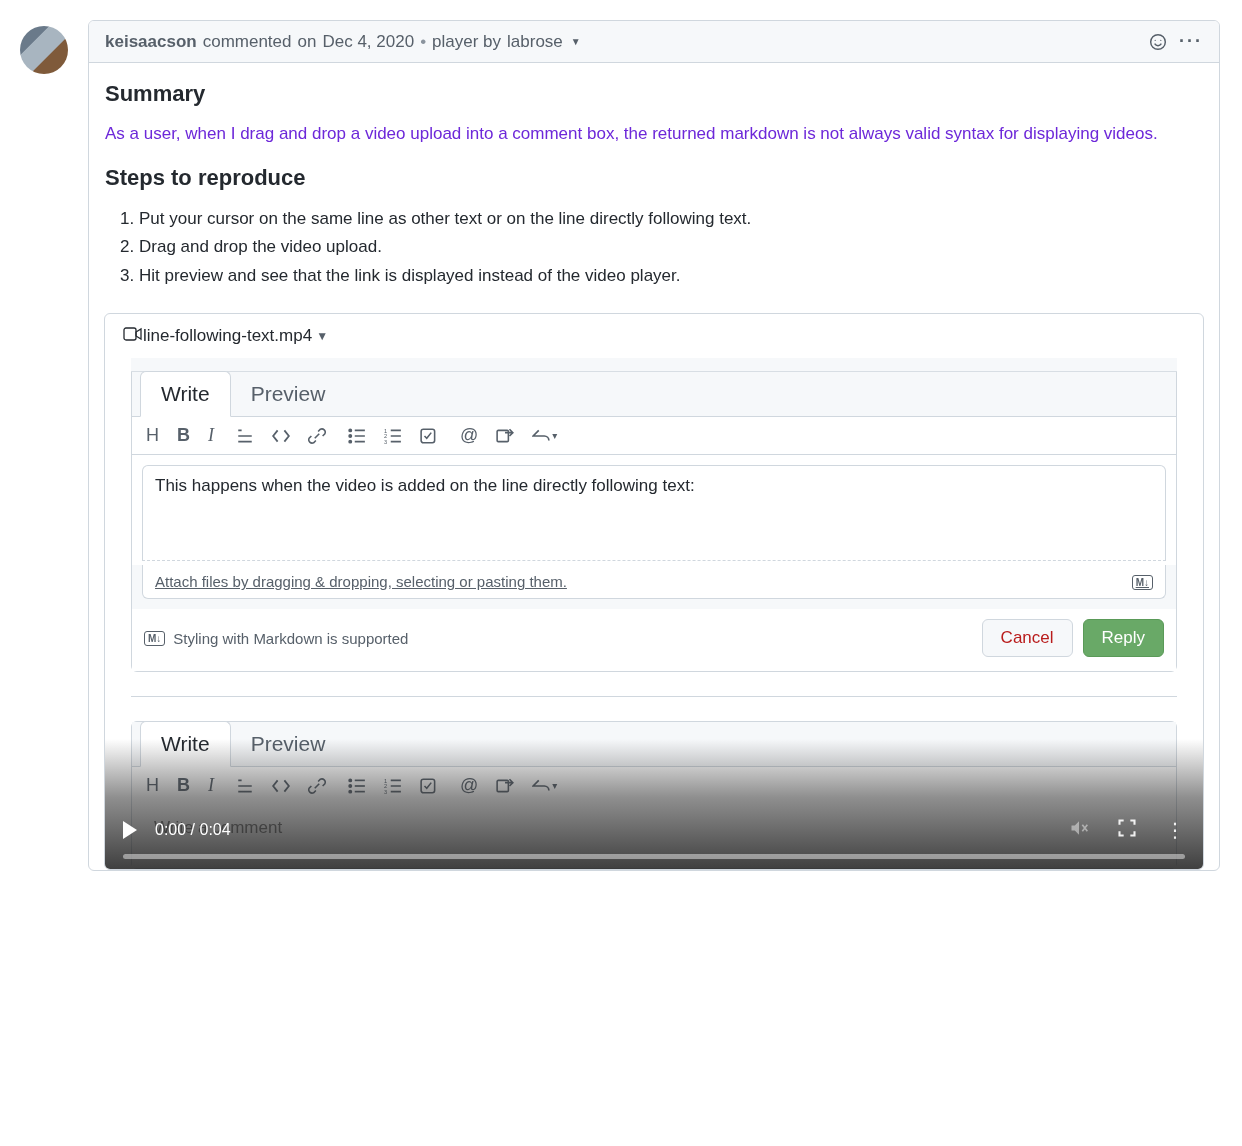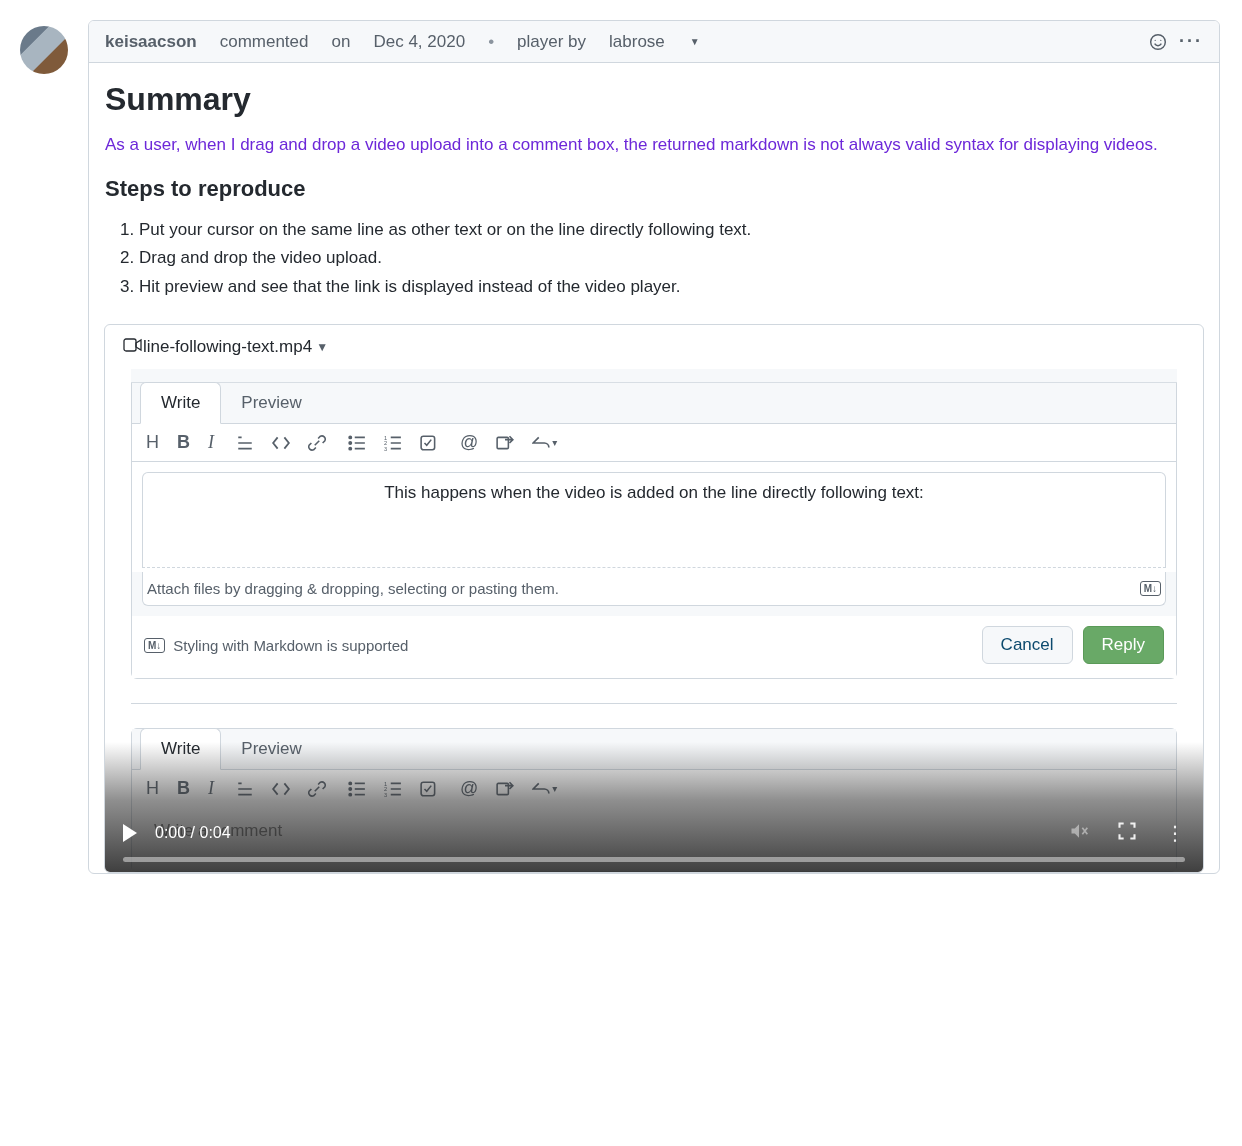--- a/index.html
+++ b/index.html
@@ -31,30 +31,30 @@
   .comment-header {
     background: #f6f8fa;
     border-bottom: 1px solid #d0d7de;
     padding: 10px 16px;
     display: flex;
     align-items: center;
     justify-content: space-between;
     color: #57606a;
     font-size: 17px;
   }
-  .comment-header .left { display: flex; align-items: center; gap: 23px; flex-wrap: wrap;}
+  .comment-header .left { display: flex; align-items: center; gap: 6px; flex-wrap: wrap;}
   .comment-header .author { font-weight: 600; color: #57606a; }
   .comment-header .right { display: flex; align-items: center; gap: 12px; }
   .comment-header .sep { color: #8b949e; }
   .comment-header .caret { font-size: 10px; color: #57606a; margin-left:2px;}
   .icon-btn { color: #57606a; cursor: pointer; display:flex; align-items:center;}
   .icon-btn svg { width:18px; height:18px; }
   .kebab { font-weight:bold; letter-spacing:2px; font-size:18px; color:#57606a;}
   .comment-body { padding: 18px 16px 0 16px; }
-  h2.summary { font-size: 32px; font-weight: 600; margin-bottom: 14px; }
+  h2.summary { font-size: 22px; font-weight: 600; margin-bottom: 14px; }
   .para { font-size: 17px; line-height: 1.5; margin-bottom: 18px; color:#6d28d9;}
   .steps-title { font-weight: 600; font-size: 22px; margin-bottom: 14px; }
   ol.steps { padding-left: 34px; margin-bottom: 22px; font-size: 17px; line-height: 1.7;}
   .attachment {
     border: 1px solid #d0d7de;
     border-radius: 6px;
     overflow: hidden;
     margin: 0 -1px;
   }
   .attachment-header {
@@ -70,21 +70,21 @@
   .editor {
     border: 1px solid #d0d7de;
     border-radius: 6px;
     background: #f6f8fa;
     margin-top: 18px;
   }
   .editor.top-crop { border-top-left-radius:0; border-top-right-radius:0; border-top:none; margin-top:0;}
   .tabs {
     display: flex;
     border-bottom: 1px solid #d0d7de;
-    font-size: 17px;
+    font-size: 21px;
     background: #f6f8fa;
   }
   .tab {
     padding: 10px 20px;
     color: #57606a;
     cursor: pointer;
   }
   .tab.active {
     background: #fff;
     border: 1px solid #d0d7de;
@@ -111,53 +111,53 @@
     width: 100%;
     min-height: 96px;
     border: 1px solid #d0d7de;
     border-bottom: 1px dashed #d0d7de;
     border-radius: 6px 6px 0 0;
     padding: 10px 12px;
     font-size: 17px;
     font-family: inherit;
     resize: none;
     color: #24292f;
-    text-align: center;
   }
   .attach-bar {
     margin: 0 10px 10px 10px;
-    padding: 8px 4px;
+    padding: 8px 12px;
     border: 1px solid #d0d7de;
     border-top: none;
     border-radius: 0 0 6px 6px;
-    display: flex; justify-content: space-between; align-items: center;
+    display: flex; justify-content: space-between; align-items: flex-end;
     font-size: 15px;
     color: #57606a;
     background:#fff;
+    text-decoration:underline;
   }
   .md-badge {
     font-size:10px; font-weight:bold;
     border:1px solid #57606a; border-radius:3px;
     padding:1px 3px; color:#57606a;
   }
   .editor-footer {
     display: flex; justify-content: space-between; align-items: center;
     padding: 10px 12px 14px 12px;
     background: #fff;
   }
   .md-help { display:flex; align-items:center; gap:8px; font-size:15px; color:#57606a;}
   .btns { display:flex; gap:10px;}
   .btn {
     padding: 8px 18px;
     font-size: 17px;
     border: 1px solid #d0d7de;
     border-radius: 6px;
     background: #f6f8fa;
     cursor: pointer;
-    color:#0c4a6e;
+    color:#b91c1c;
   }
   .btn.primary {
     background: #69a967;
     border-color: #5a9a58;
     color: #fff;
     font-weight:500;
   }
   .divider { border-top: 1px solid #d0d7de; margin: 24px 0; }
   .editor2 {
     border: 1px solid #d0d7de;

